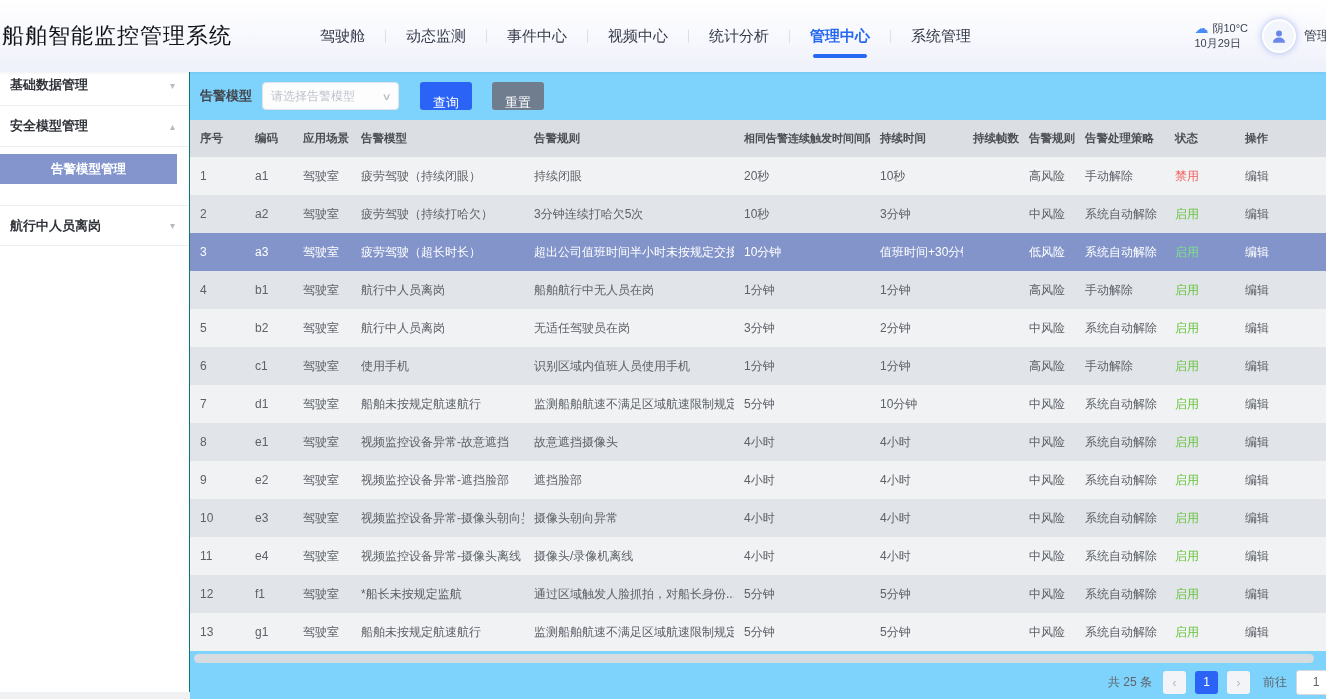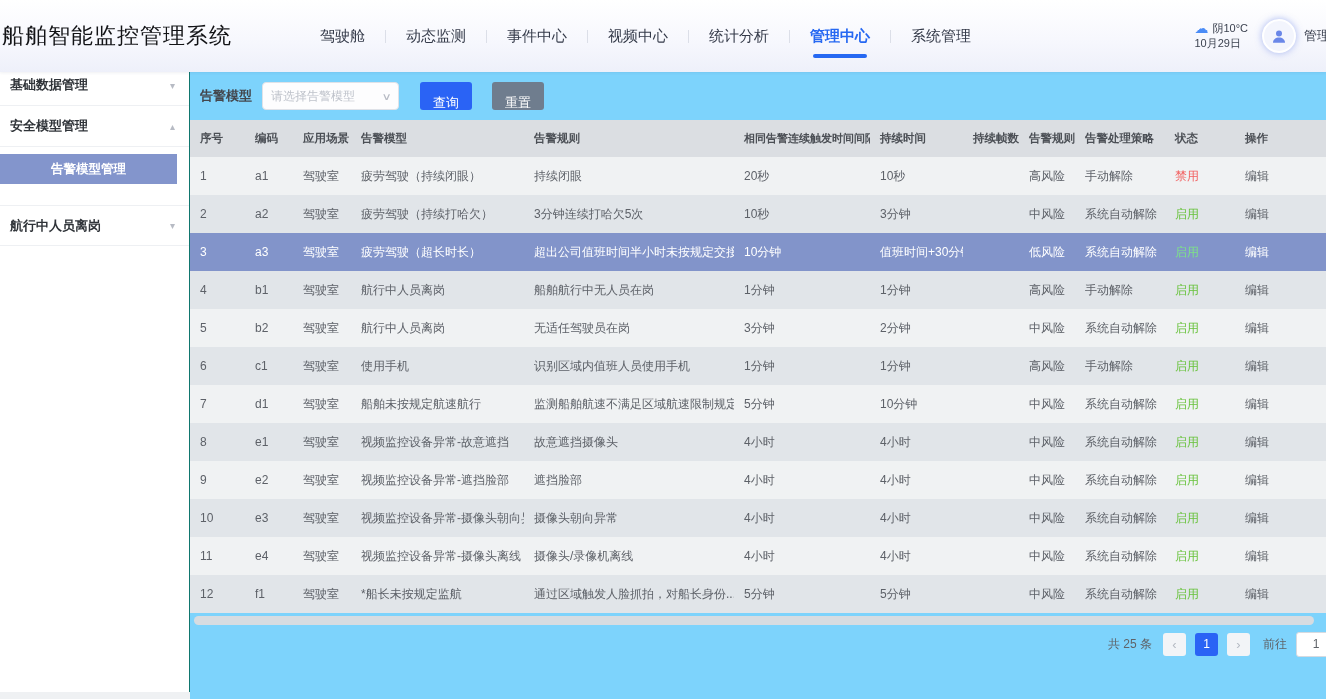--- a/index.html
+++ b/index.html
@@ -359,20 +359,34 @@
           <td>*船长未按规定监航</td>
           <td>通过区域触发人脸抓拍，对船长身份...</td>
           <td>5分钟</td>
           <td>5分钟</td>
           <td></td>
           <td>中风险</td>
           <td>系统自动解除</td>
           <td class="status enabled">启用</td>
           <td>编辑</td>
         </tr>
+        <tr class="light">
+          <td>13</td>
+          <td>g1</td>
+          <td>驾驶室</td>
+          <td>船舶未按规定航速航行</td>
+          <td>监测船舶航速不满足区域航速限制规定</td>
+          <td>5分钟</td>
+          <td>5分钟</td>
+          <td></td>
+          <td>中风险</td>
+          <td>系统自动解除</td>
+          <td class="status enabled">启用</td>
+          <td>编辑</td>
+        </tr>
       </tbody>
   </table>
 
   <div class="hscrollbar">
     <div class="thumb"></div>
   </div>
 
   <div class="pagination">
     <span class="pg-total">共 25 条</span>
     <div class="pg-btn">

